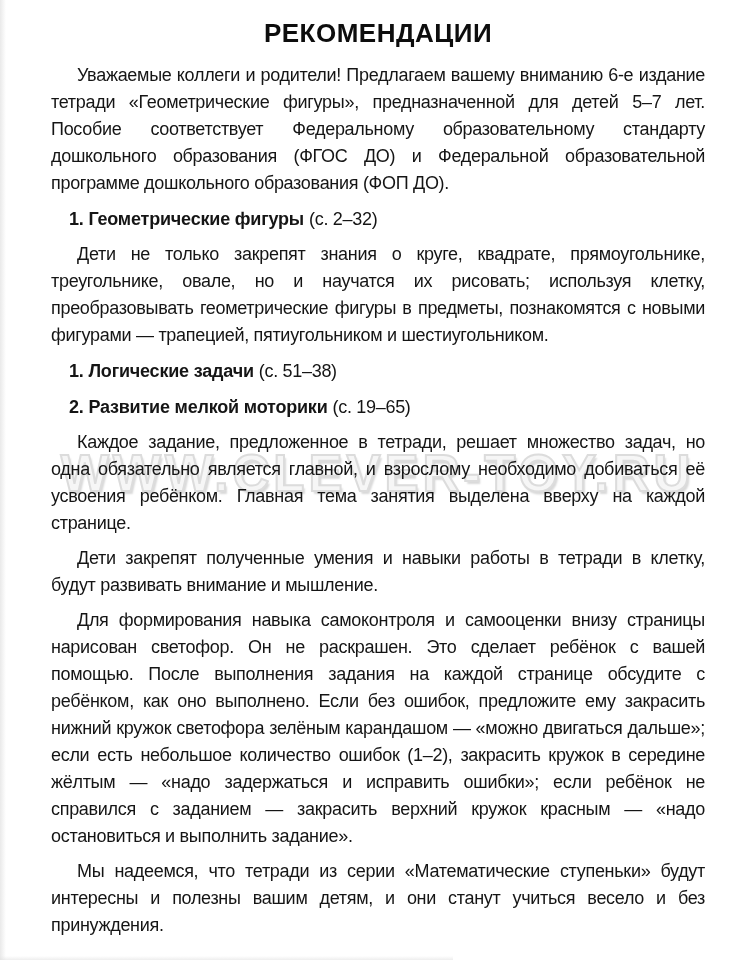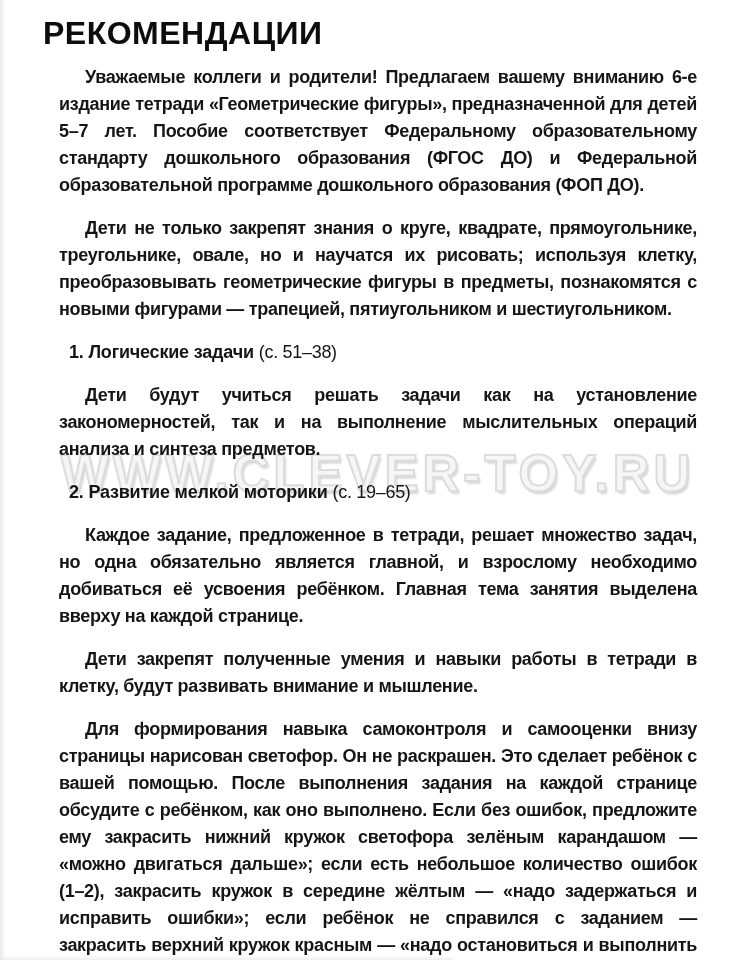--- a/index.html
+++ b/index.html
@@ -49,35 +49,34 @@
     z-index: 0;
     user-select: none;
   }
   .content {
     position: relative;
     z-index: 1;
     padding: 18px 42px 0 43px;
   }
   h1.doc-title {
     margin: 0 0 14px 0;
-    text-align: left;
-    font-size: 32px;
+    text-align: center;
+    font-size: 26px;
     font-weight: bold;
     letter-spacing: 0.5px;
     line-height: 30px;
     color: #0d0d0d;
   }
   .para {
-    margin: 16px;
+    margin: 8px;
     font-size: 18px;
     line-height: 27px;
     letter-spacing: -0.3px;
     text-align: justify;
     text-indent: 26px;
-    font-weight: bold;
   }
   .section-heading {
     margin: 9px 0 0 0;
     font-size: 18px;
     line-height: 27px;
     letter-spacing: -0.3px;
     text-indent: 26px;
   }
   .section-heading .hb {
     font-weight: bold;
@@ -98,26 +97,26 @@
 
   <div class="watermark">WWW.CLEVER-TOY.RU</div>
 
   <div class="content">
 
     <h1 class="doc-title">РЕКОМЕНДАЦИИ</h1>
 
     <p class="para">Уважаемые коллеги и родители! Предлагаем вашему вниманию 6-е издание тетради «Геометрические фигуры», предназначенной для детей 5–7 лет. Пособие соответствует Федеральному образовательному стандарту дошкольного образования (ФГОС ДО) и Федеральной образовательной программе дошкольного образования (ФОП ДО).</p>
 
 
+    <p class="section-heading"><span class="hb">1. Геометрические фигуры</span><span class="hp">(с. 2–32)</span></p>
 
     <p class="para">Дети не только закрепят знания о круге, квадрате, прямоугольнике, треугольнике, овале, но и научатся их рисовать; используя клетку, преобразовывать геометрические фигуры в предметы, познакомятся с новыми фигурами — трапецией, пятиугольником и шестиугольником.</p>
 
     <p class="section-heading"><span class="hb">1. Логические задачи</span><span class="hp">(с. 51–38)</span></p>
 
-    <p class="para">Дети будут учиться решать задачи как на установление закономерностей, так и на выполнение мыслительных операций анализа и синтеза предметов.</p>
 
     <p class="section-heading"><span class="hb">2. Развитие мелкой моторики</span><span class="hp">(с. 19–65)</span></p>
 
     <p class="para">Каждое задание, предложенное в тетради, решает множество задач, но одна обязательно является главной, и взрослому необходимо добиваться её усвоения ребёнком. Главная тема занятия выделена вверху на каждой странице.</p>
 
     <p class="para">Дети закрепят полученные умения и навыки работы в тетради в клетку, будут развивать внимание и мышление.</p>
 
     <p class="para">Для формирования навыка самоконтроля и самооценки внизу страницы нарисован светофор. Он не раскрашен. Это сделает ребёнок с вашей помощью. После выполнения задания на каждой странице обсудите с ребёнком, как оно выполнено. Если без ошибок, предложите ему закрасить нижний кружок светофора зелёным карандашом — «можно двигаться дальше»; если есть небольшое количество ошибок (1–2), закрасить кружок в середине жёлтым — «надо задержаться и исправить ошибки»; если ребёнок не справился с заданием — закрасить верхний кружок красным — «надо остановиться и выполнить задание».</p>
 
 

